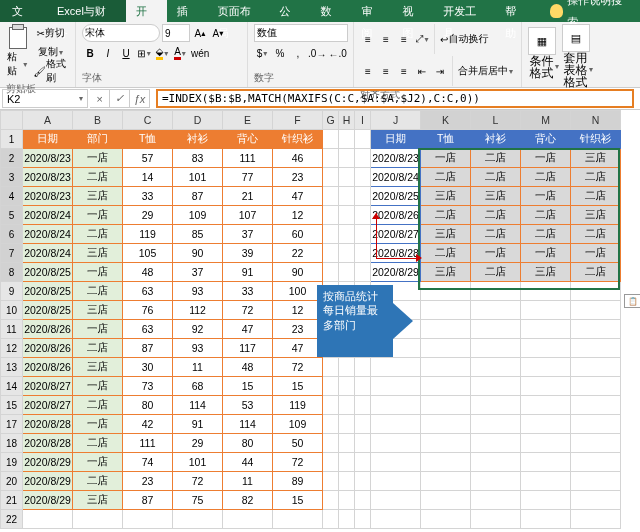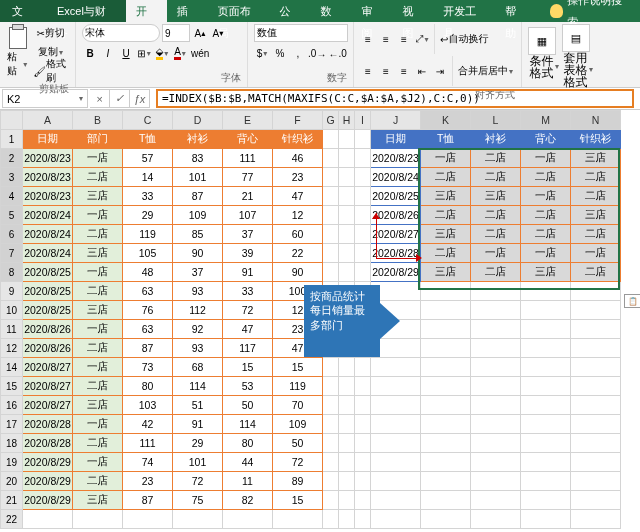--- a/index.html
+++ b/index.html
@@ -8,21 +8,21 @@
   .title-bar { height: 22px; background: #217346; display: flex; }
   .title-tab { padding: 0 12px; line-height: 22px; color: #fff; font-size: 11px; cursor: pointer; }
   .title-tab.dark { background: #1a5c38; }
   .ribbon-tab { padding: 0 10px; line-height: 22px; color: #fff; font-size: 11px; cursor: pointer; }
   .ribbon-tab.active { background: #f3f3f3; color: #217346; }
   .ribbon-help { margin-left: 4px; display:flex; align-items:center; }
   .bulb { width: 14px; height: 14px; background: #ffd966; border-radius: 50% 50% 40% 40%; margin-right: 4px; }
 
   .ribbon { height: 66px; background: #f3f3f3; border-bottom: 1px solid #ccc; display: flex; }
   .rgroup { border-right: 1px solid #ddd; padding: 2px 6px 0; display: flex; flex-direction: column; justify-content: space-between; }
-  .rgroup-label { text-align: right; font-size: 10px; color: #666; padding: 2px 0; }
+  .rgroup-label { text-align: left; font-size: 10px; color: #666; padding: 2px 0; }
   .rrow { display: flex; align-items: center; gap: 2px; }
   .rinput { height: 18px; border: 1px solid #ccc; background: #fff; font-size: 10px; padding: 0 2px; }
   .rbtn { min-width: 16px; height: 18px; border: 1px solid transparent; background: transparent; display: inline-flex; align-items: center; justify-content: center; font-size: 10px; cursor: pointer; }
   .drop::after { content: "▾"; font-size: 8px; margin-left: 1px; color: #666; }
   .sep { width: 1px; height: 30px; background: #ddd; margin: 0 2px; }
   .big-btn { width: 28px; height: 28px; border: 1px solid #ccc; background: #fff; display: flex; align-items: center; justify-content: center; }
 
   .paste-icon { width: 22px; height: 26px; position: relative; }
   .paste-icon::before { content: ""; position: absolute; width: 16px; height: 20px; border: 1px solid #666; background: #fff; left: 3px; top: 3px; }
   .paste-icon::after { content: ""; position: absolute; width: 10px; height: 4px; border: 1px solid #666; background: #ddd; left: 6px; top: 0; }
@@ -46,21 +46,21 @@
   .colG,.colH,.colI { width: 16px; }
   .colJ,.colK,.colL,.colM,.colN { width: 50px; }
 
   .hdr-orange { background: #ed7d31; color: #fff; border: 1px solid #ed7d31; }
   .hdr-blue { background: #4472c4; color: #fff; border: 1px solid #4472c4; }
   .cell-lg { background: #e2efda; border: 1px solid #ed7d31; }
   .cell-num { background: #fff; border: 1px solid #ed7d31; }
   .cell-date2 { background: #fff; border: 1px solid #4472c4; }
   .cell-grey { background: #d9d9d9; border: 1px solid #ed7d31; }
 
-  .callout { position: absolute; left: 304px; top: 175px; width: 76px; height: 72px; background: #2e75b6; color: #fff; font-size: 11px; padding: 4px 6px; line-height: 1.3; }
+  .callout { position: absolute; left: 317px; top: 175px; width: 76px; height: 72px; background: #2e75b6; color: #fff; font-size: 11px; padding: 4px 6px; line-height: 1.3; }
   .arrow-r { position: absolute; right: -20px; top: 18px; width: 0; height: 0; border-top: 18px solid transparent; border-bottom: 18px solid transparent; border-left: 20px solid #2e75b6; }
 
   .arrow-line { position: absolute; left: 376px; top: 103px; width: 1px; height: 45px; background: #c00; }
   .arrow-line::before { content:""; position:absolute; bottom:0; left:-8px; width:0; height:0; border-left:8px solid transparent; border-right:8px solid transparent; }
   .arrow-line::after { content:""; position:absolute; top:0; left:-4px; width:0;height:0;border-left:4px solid transparent;border-right:4px solid transparent;border-bottom:6px solid #c00;}
   .arrow-line2 { position:absolute; left:376px; top:148px; width:40px; height:1px; background:#c00;}
   .arrow-line2::after {content:"";position:absolute;right:-6px;top:-4px;width:0;height:0;border-top:4px solid transparent;border-bottom:4px solid transparent;border-left:6px solid #c00;}
 
   .sel-box { position:absolute; border:2px solid #217346; pointer-events:none; }
   .paste-badge { position:absolute; width:18px;height:14px; border:1px solid #999; background:#fff; font-size:8px; display:flex;align-items:center;justify-content:center;}
@@ -432,20 +432,37 @@
           <td></td>
           <td></td>
           <td></td>
           <td></td>
           <td></td>
           <td></td>
           <td></td>
           <td></td>
         </tr>
         <tr>
+          <th class="row-h">13</th>
+          <td class="cell-lg">2020/8/26</td>
+          <td class="cell-lg">三店</td>
+          <td class="cell-num">30</td>
+          <td class="cell-num">11</td>
+          <td class="cell-num">48</td>
+          <td class="cell-num">72</td>
+          <td></td>
+          <td></td>
+          <td></td>
+          <td></td>
+          <td></td>
+          <td></td>
+          <td></td>
+          <td></td>
+        </tr>
+        <tr>
           <th class="row-h">14</th>
           <td class="cell-lg">2020/8/27</td>
           <td class="cell-lg">一店</td>
           <td class="cell-num">73</td>
           <td class="cell-num">68</td>
           <td class="cell-num">15</td>
           <td class="cell-num">15</td>
           <td></td>
           <td></td>
           <td></td>
@@ -466,37 +483,20 @@
           <td></td>
           <td></td>
           <td></td>
           <td></td>
           <td></td>
           <td></td>
           <td></td>
           <td></td>
         </tr>
         <tr>
-          <th class="row-h">16</th>
-          <td class="cell-lg">2020/8/27</td>
-          <td class="cell-lg">三店</td>
-          <td class="cell-num">103</td>
-          <td class="cell-num">51</td>
-          <td class="cell-num">50</td>
-          <td class="cell-num">70</td>
-          <td></td>
-          <td></td>
-          <td></td>
-          <td></td>
-          <td></td>
-          <td></td>
-          <td></td>
-          <td></td>
-        </tr>
-        <tr>
           <th class="row-h">17</th>
           <td class="cell-lg">2020/8/28</td>
           <td class="cell-lg">一店</td>
           <td class="cell-num">42</td>
           <td class="cell-num">91</td>
           <td class="cell-num">114</td>
           <td class="cell-num">109</td>
           <td></td>
           <td></td>
           <td></td>

